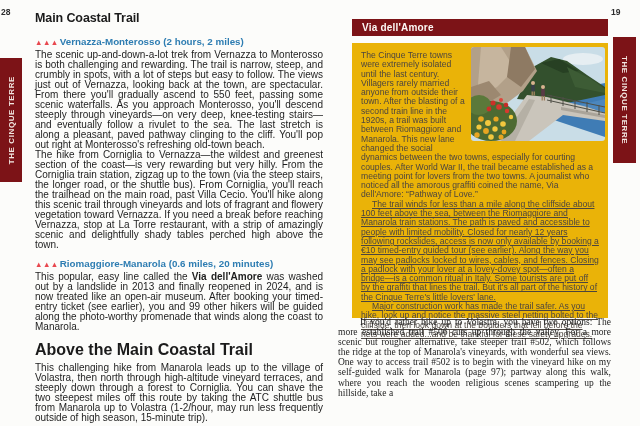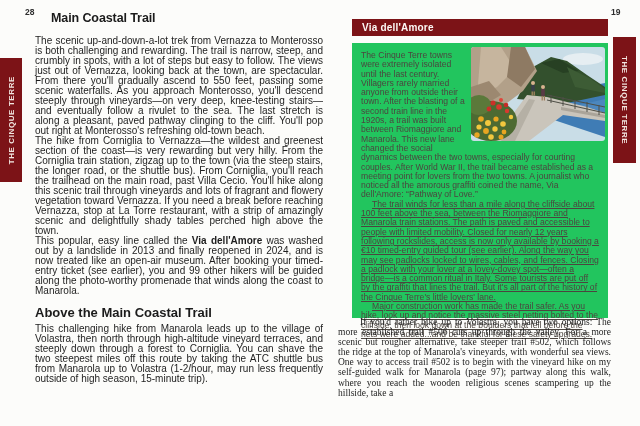--- a/index.html
+++ b/index.html
@@ -6,39 +6,39 @@
   .page{position:relative;width:640px;height:426px;background:#fcfcfa;overflow:hidden;
         font-family:"Liberation Sans",sans-serif;}
   
   .tab{position:absolute;background:#7c1317;color:#f2e6e0;font-weight:bold;
        font-size:8px;letter-spacing:0.6px;display:flex;align-items:center;justify-content:center;}
   .tab-left{left:0;top:58px;width:22px;height:124px;}
   .tab-left .tab-text{writing-mode:vertical-rl;transform:rotate(180deg);}
   .tab-right{left:613px;top:37px;width:23px;height:126px;}
   .tab-right .tab-text{writing-mode:vertical-rl;}
   .pagenum{position:absolute;top:7px;font-size:8.5px;font-weight:bold;color:#2e2e2e;}
-  .pagenum-left{left:25px;}
+  .pagenum-left{left:1px;}
   .pagenum-right{left:611px;}
 
   
   .leftcol{position:absolute;left:35px;top:11px;width:288px;}
-  .main-title{font-size:12.5px;font-weight:bold;color:#1b1b1b;margin:0 0 11px 16px;letter-spacing:-0.1px;}
-  .sub-title{font-size:13px;font-weight:bold;color:#1b1b1b;margin:9px 0 4px 0;}
+  .main-title{font-size:12.5px;font-weight:bold;color:#1b1b1b;margin:0 0 11px 0;letter-spacing:-0.1px;}
+  .sub-title{font-size:16px;font-weight:bold;color:#1b1b1b;margin:9px 0 4px 0;}
   .trail-head{font-size:9.8px;font-weight:bold;color:#2e7db2;margin:8px 0 1px 0;line-height:12px;}
   .trail-head:first-of-type{margin-top:0;}
   .rating{color:#e8474e;font-size:7.5px;letter-spacing:0.5px;margin-right:1px;}
   .body-text{font-family:Liberation Sans, sans-serif;font-size:10px;line-height:10px;
              color:#1d1d1d;text-align:justify;margin:0;}
   .body-text b{font-weight:bold;}
 
   
   .sidebar{position:absolute;left:352px;top:19px;width:256px;}
   .sidebar-header{background:#7c1317;color:#fdf9f6;font-weight:bold;font-size:10px;
                   height:17px;line-height:17px;padding-left:10px;letter-spacing:0.2px;}
-  .sidebar-body{background:#22c55e;margin-top:7px;height:275px;box-sizing:border-box;
+  .sidebar-body{background:#eab308;margin-top:7px;height:275px;box-sizing:border-box;
                 padding:8px 9px;color:#4c453f;font-size:8.6px;line-height:9.3px;}
   .sidebar-body p{margin:0;}
   .sidebar-body p.indent{text-indent:11px;text-decoration:underline;}
   .photo{float:right;width:134px;height:94px;margin:-4px -6px 4px 6px;border-radius:3px;
          overflow:hidden;display:block;}
 
   
   .rightcol{position:absolute;left:338px;top:317px;width:273px;}
   .rightcol p{font-family:"Liberation Serif",serif;font-size:9.5px;line-height:10.1px;
               color:#1d1d1d;text-align:justify;text-indent:22px;margin:0;}
@@ -54,24 +54,30 @@
   <div class="tab tab-left">
     <span class="tab-text">THE CINQUE TERRE</span>
   </div>
   <div class="tab tab-right">
     <span class="tab-text">THE CINQUE TERRE</span>
   </div>
 
   <div class="leftcol">
     <h1 class="main-title">Main Coastal Trail</h1>
 
+    <h2 class="trail-head">
+      <span class="rating">▲▲▲</span><span>Vernazza-Monterosso (2 hours, 2 miles)</span>
+    </h2>
     <p class="body-text">The scenic up-and-down-a-lot trek from Vernazza to Monterosso is both challenging and rewarding. The trail is narrow, steep, and crumbly in spots, with a lot of steps but easy to follow. The views just out of Vernazza, looking back at the town, are spectacular. From there you'll gradually ascend to 550 feet, passing some scenic waterfalls. As you approach Monterosso, you'll descend steeply through vineyards—on very deep, knee-testing stairs—and eventually follow a rivulet to the sea. The last stretch is along a pleasant, paved pathway clinging to the cliff. You'll pop out right at Monterosso's refreshing old-town beach.</p>
 
     <p class="body-text">The hike from Corniglia to Vernazza—the wildest and greenest section of the coast—is very rewarding but very hilly. From the Corniglia train station, zigzag up to the town (via the steep stairs, the longer road, or the shuttle bus). From Corniglia, you'll reach the trailhead on the main road, past Villa Cecio. You'll hike along this scenic trail through vineyards and lots of fragrant and flowery vegetation toward Vernazza. If you need a break before reaching Vernazza, stop at La Torre restaurant, with a strip of amazingly scenic and delightfully shady tables perched high above the town.</p>
 
+    <h2 class="trail-head">
+      <span class="rating">▲▲▲</span><span>Riomaggiore-Manarola (0.6 miles, 20 minutes)</span>
+    </h2>
     <p class="body-text">
       <span>This popular, easy line called the </span><b>Via dell'Amore</b><span> was washed out by a landslide in 2013 and finally reopened in 2024, and is now treated like an open-air museum. After booking your timed-entry ticket (see earlier), you and 99 other hikers will be guided along the photo-worthy promenade that winds along the coast to Manarola.</span>
     </p>
 
     <h1 class="sub-title">Above the Main Coastal Trail</h1>
 
     <p class="body-text">This challenging hike from Manarola leads up to the village of Volastra, then north through high-altitude vineyard terraces, and steeply down through a forest to Corniglia. You can shave the two steepest miles off this route by taking the ATC shuttle bus from Manarola up to Volastra (1-2/hour, may run less frequently outside of high season, 15-minute trip).</p>
   </div>
 
   <div class="sidebar">

